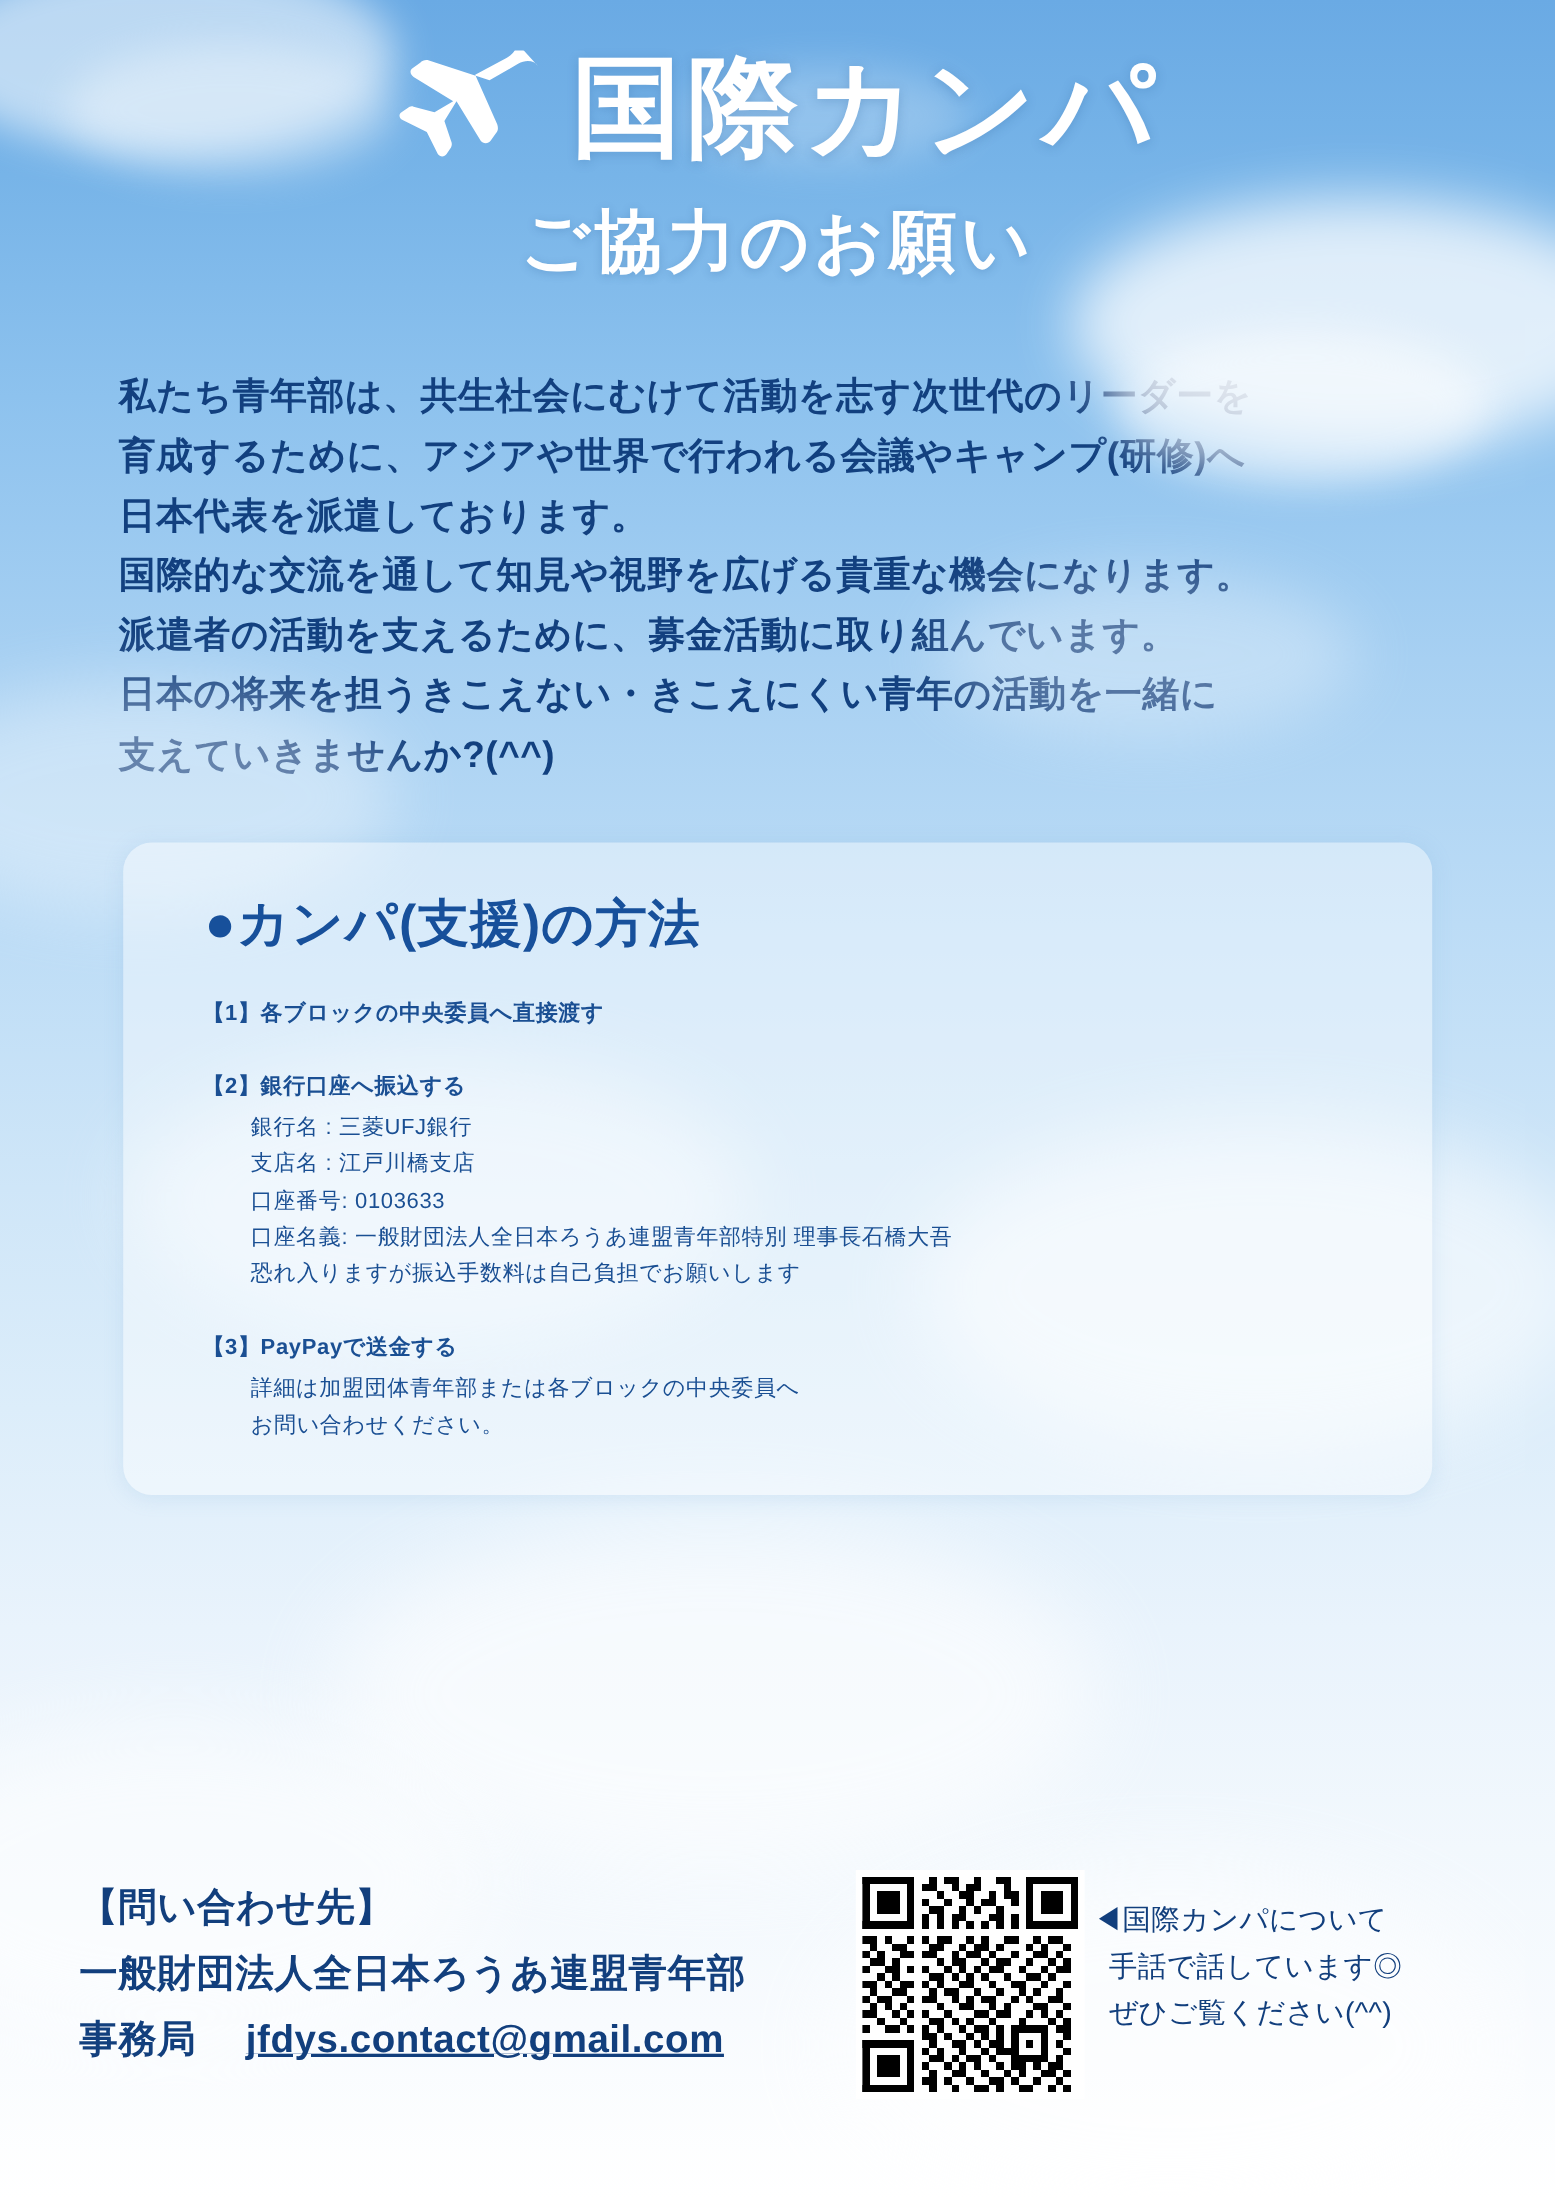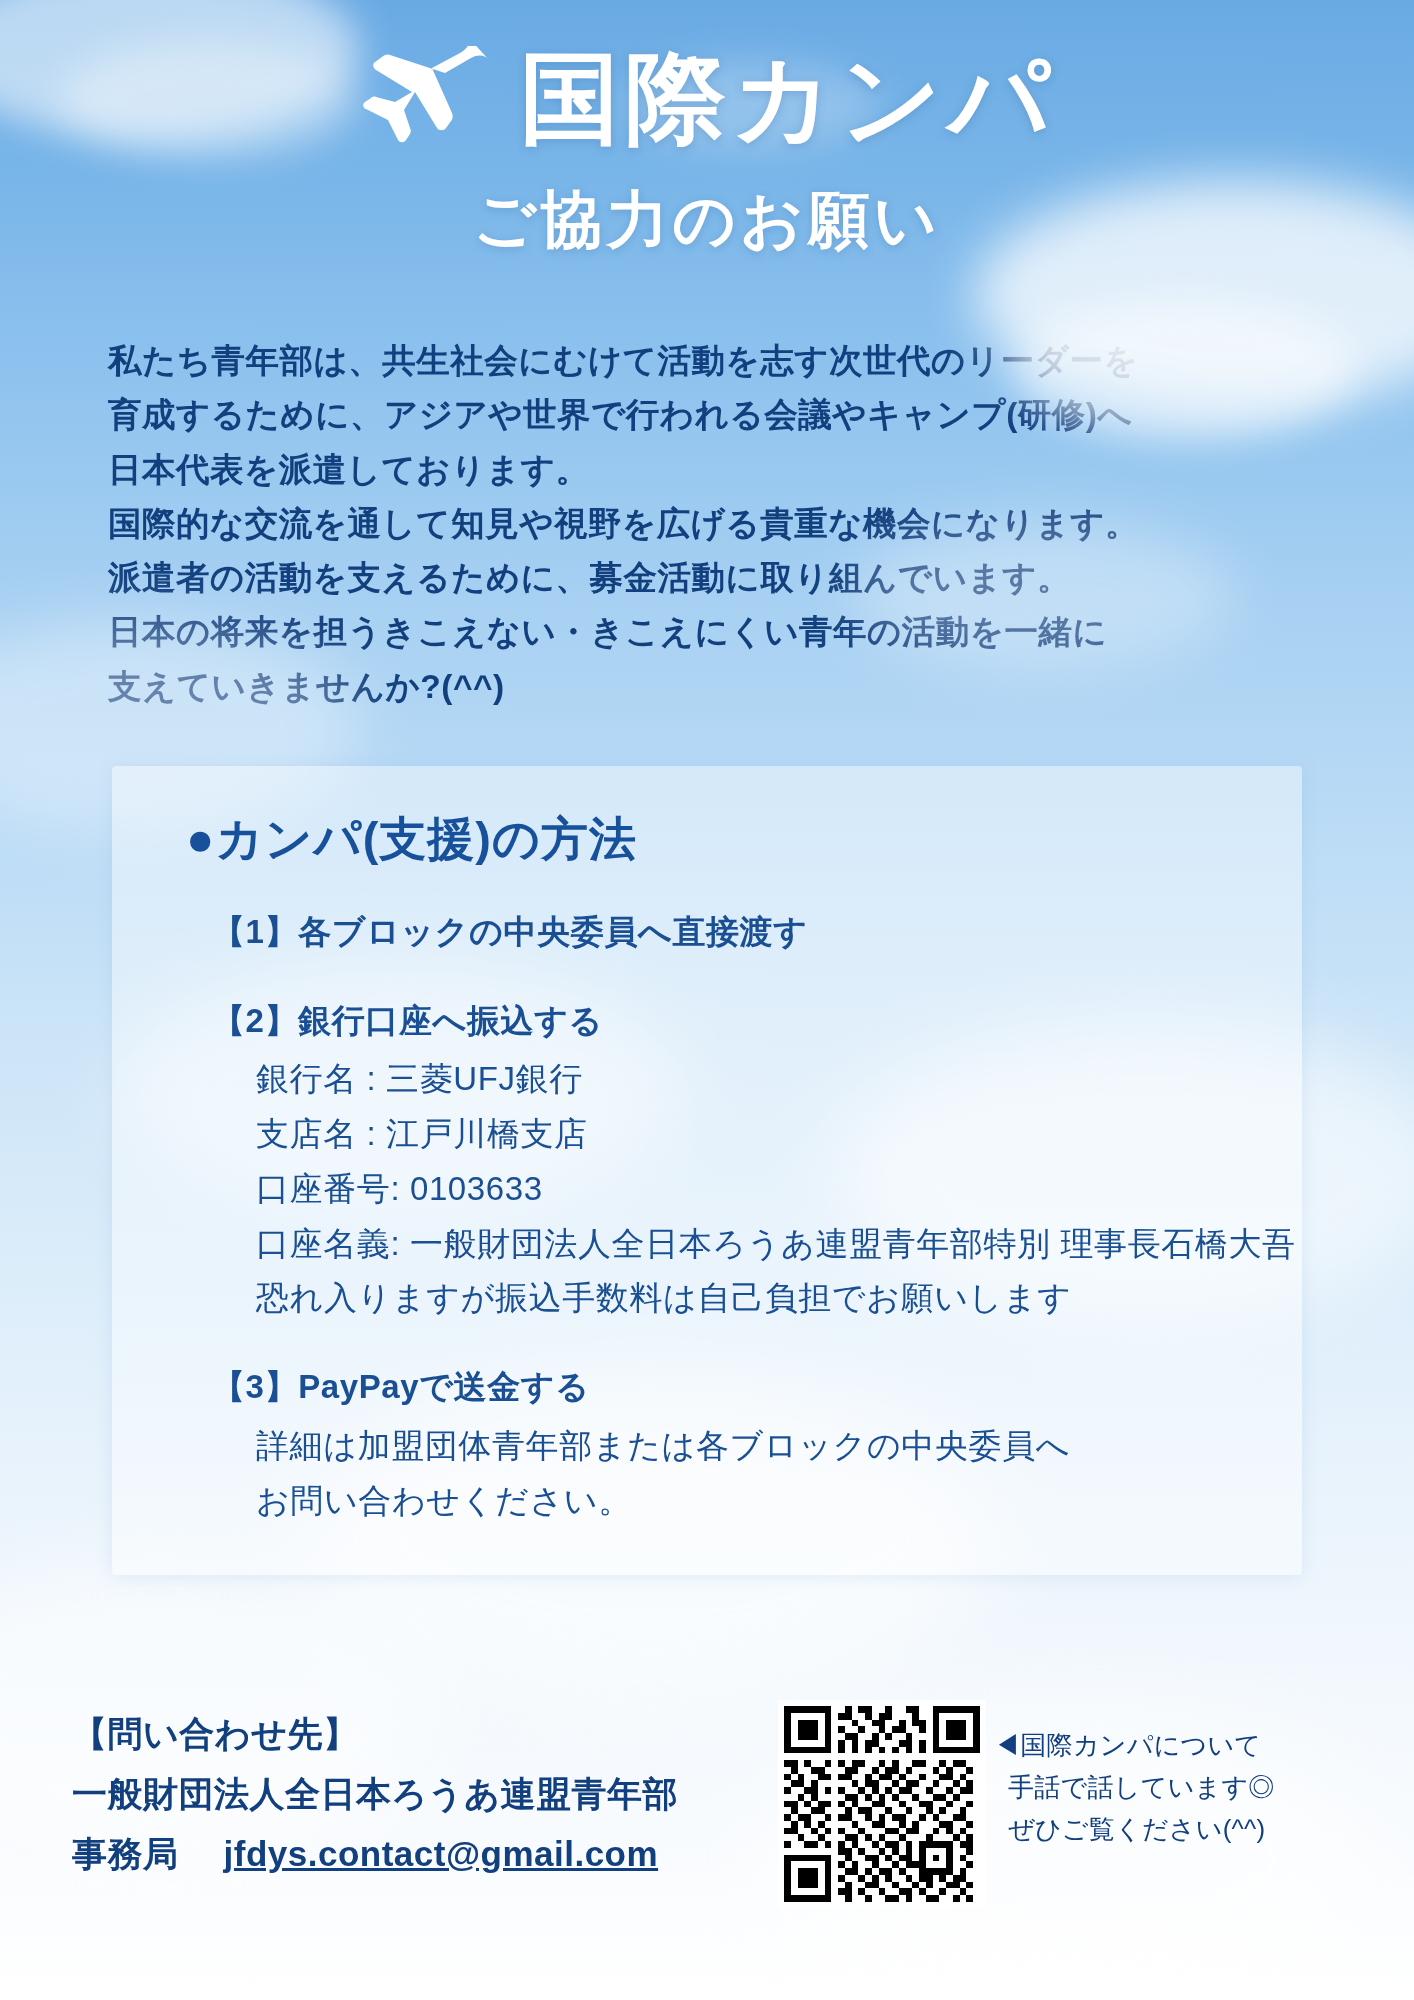--- a/index.html
+++ b/index.html
@@ -99,35 +99,35 @@
     line-height: 1.62;
     letter-spacing: .5px;
   }
   .intro p { margin: 0; }
 
   
   .card {
     position: relative;
     margin: 52px 112px 0 112px;
     background: rgba(255,255,255,.42);
-    border-radius: 4px;
+    border-radius: 26px;
     padding: 42px 48px 46px 48px;
     box-shadow: 0 2px 18px rgba(120,170,215,.18);
   }
   .card-title {
     color: #17509b;
     font-size: 47px;
     font-weight: bold;
     letter-spacing: 1px;
     margin: 0 0 34px 26px;
   }
   .method {
-    margin-left: 52px;
+    margin-left: 24px;
     color: #1a4f93;
-    font-size: 33px;
+    font-size: 20px;
     line-height: 1.66;
     letter-spacing: .6px;
   }
   .method + .method { margin-top: 34px; }
   .method-head { font-weight: 600; }
   .method-lines {
     margin-top: 4px;
     margin-left: 44px;
   }
   .method-lines div { white-space: nowrap; }

